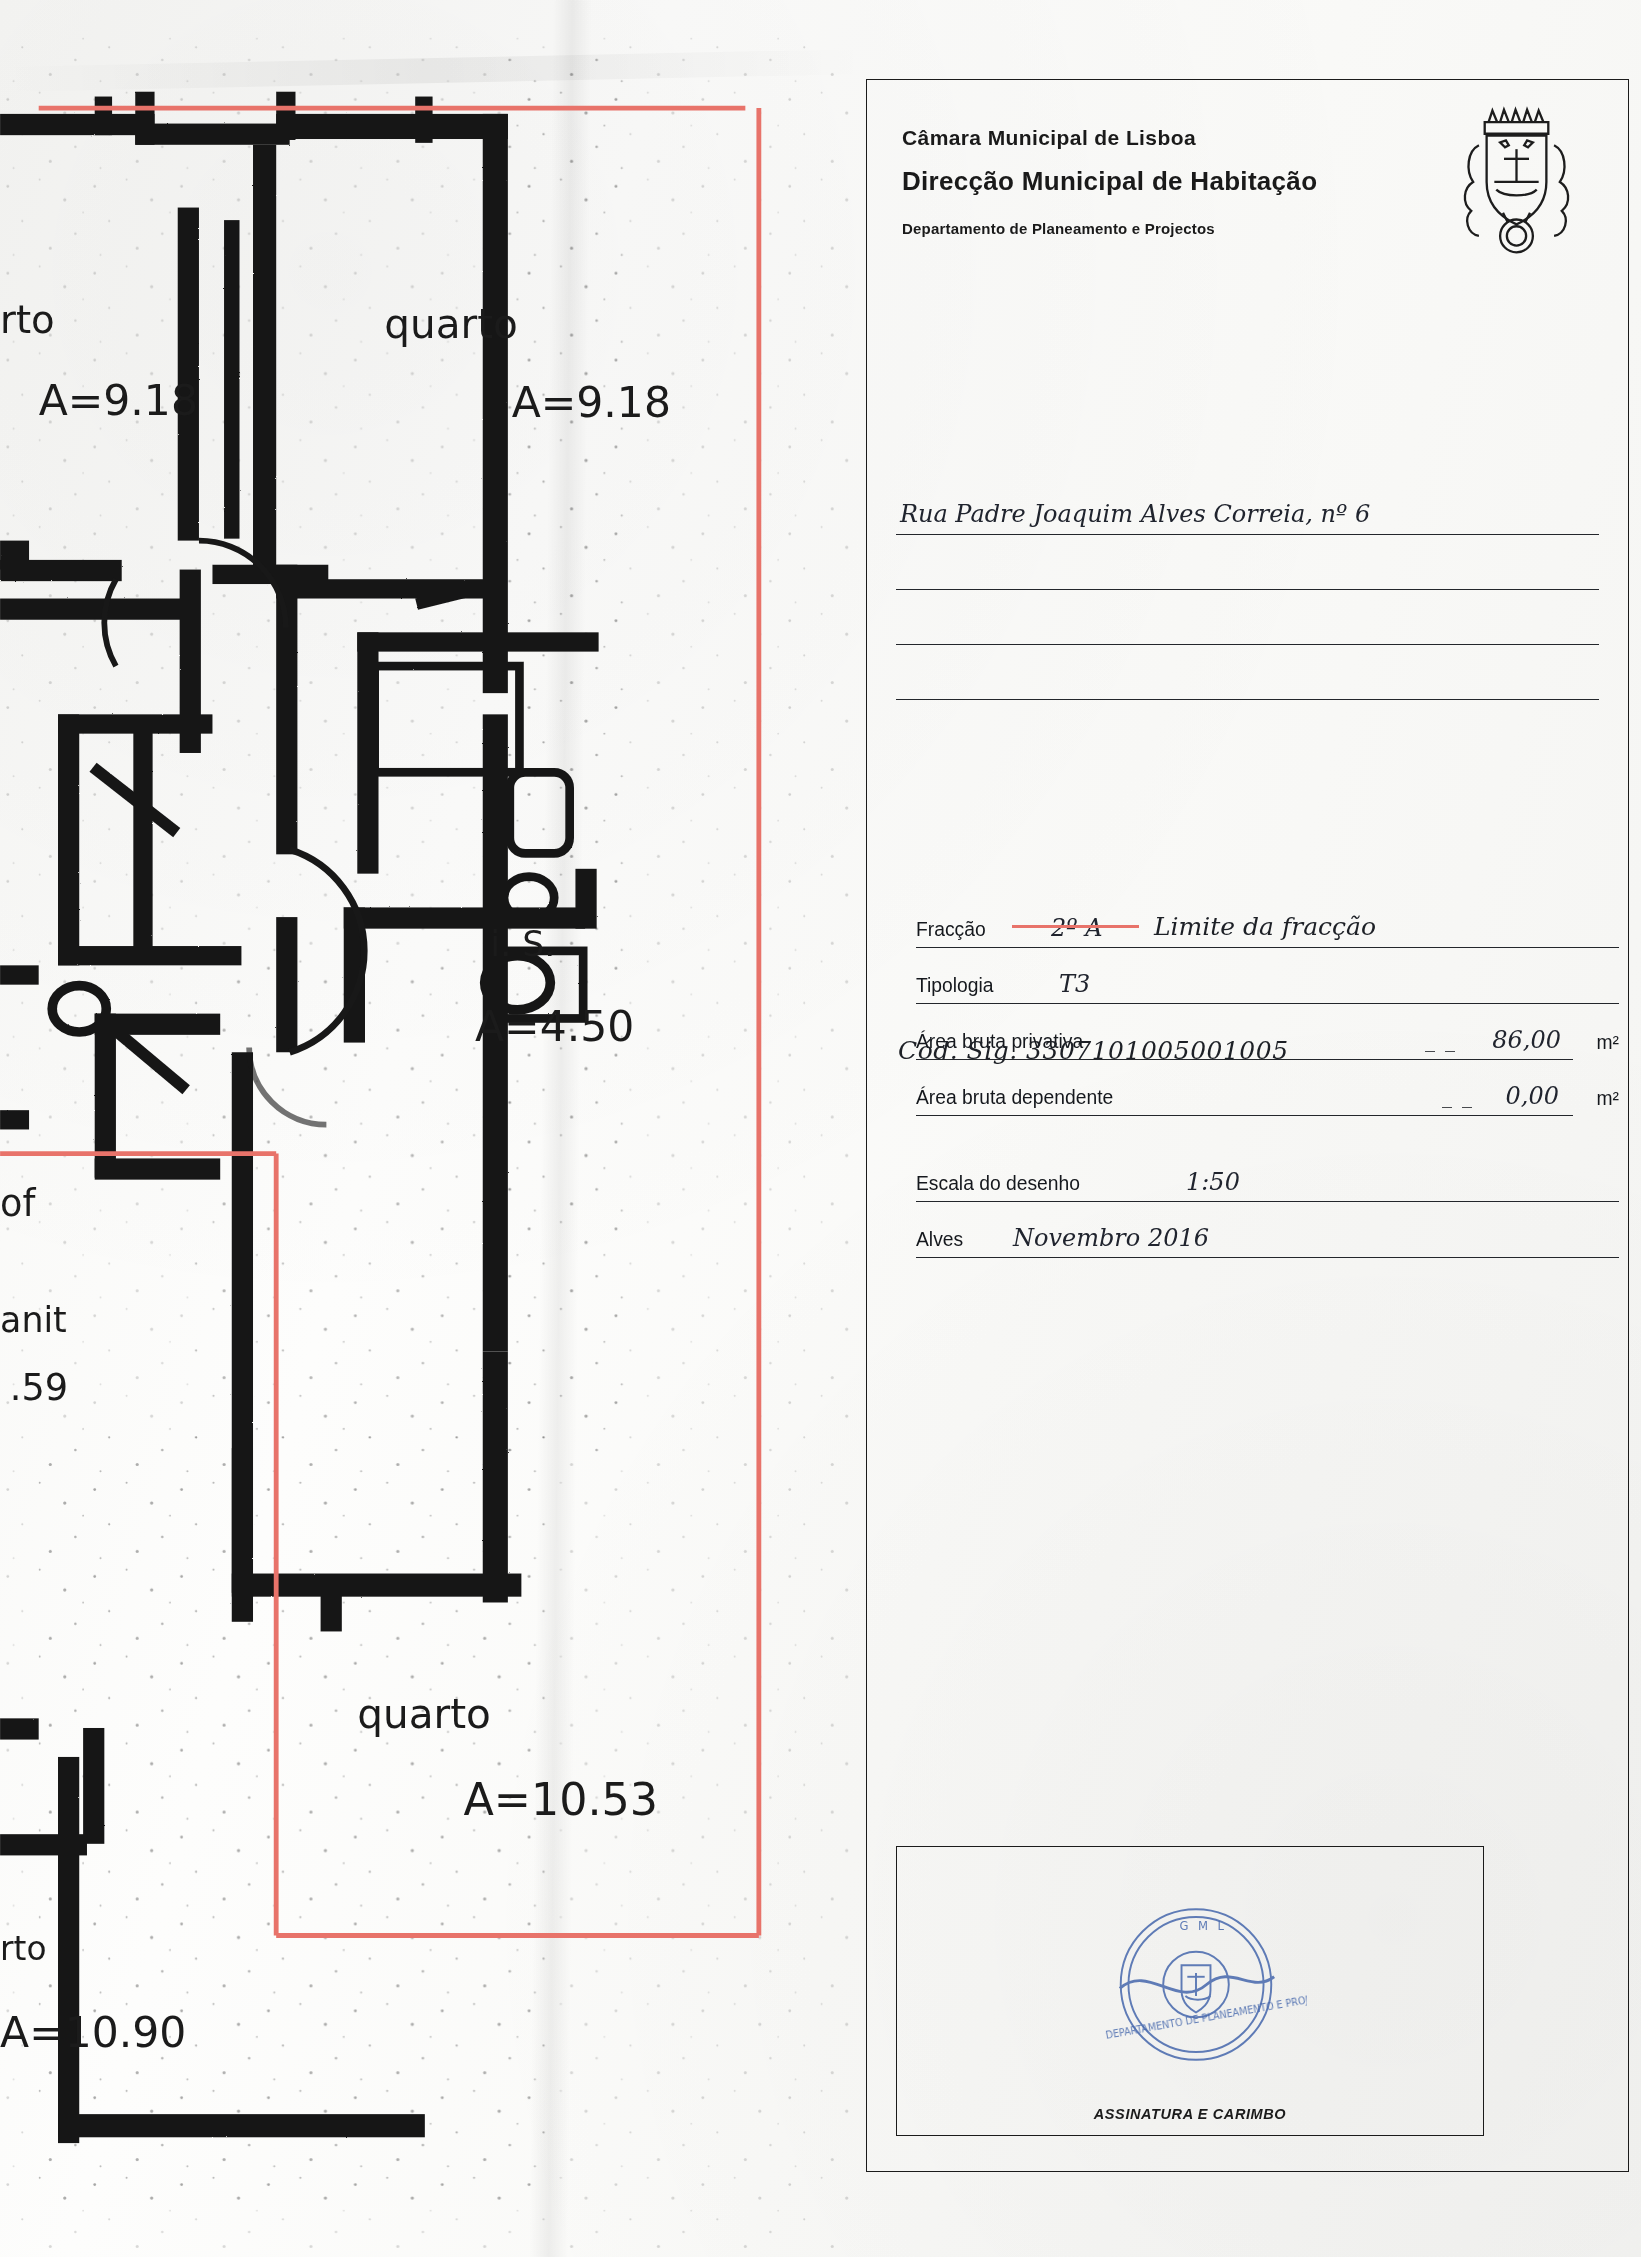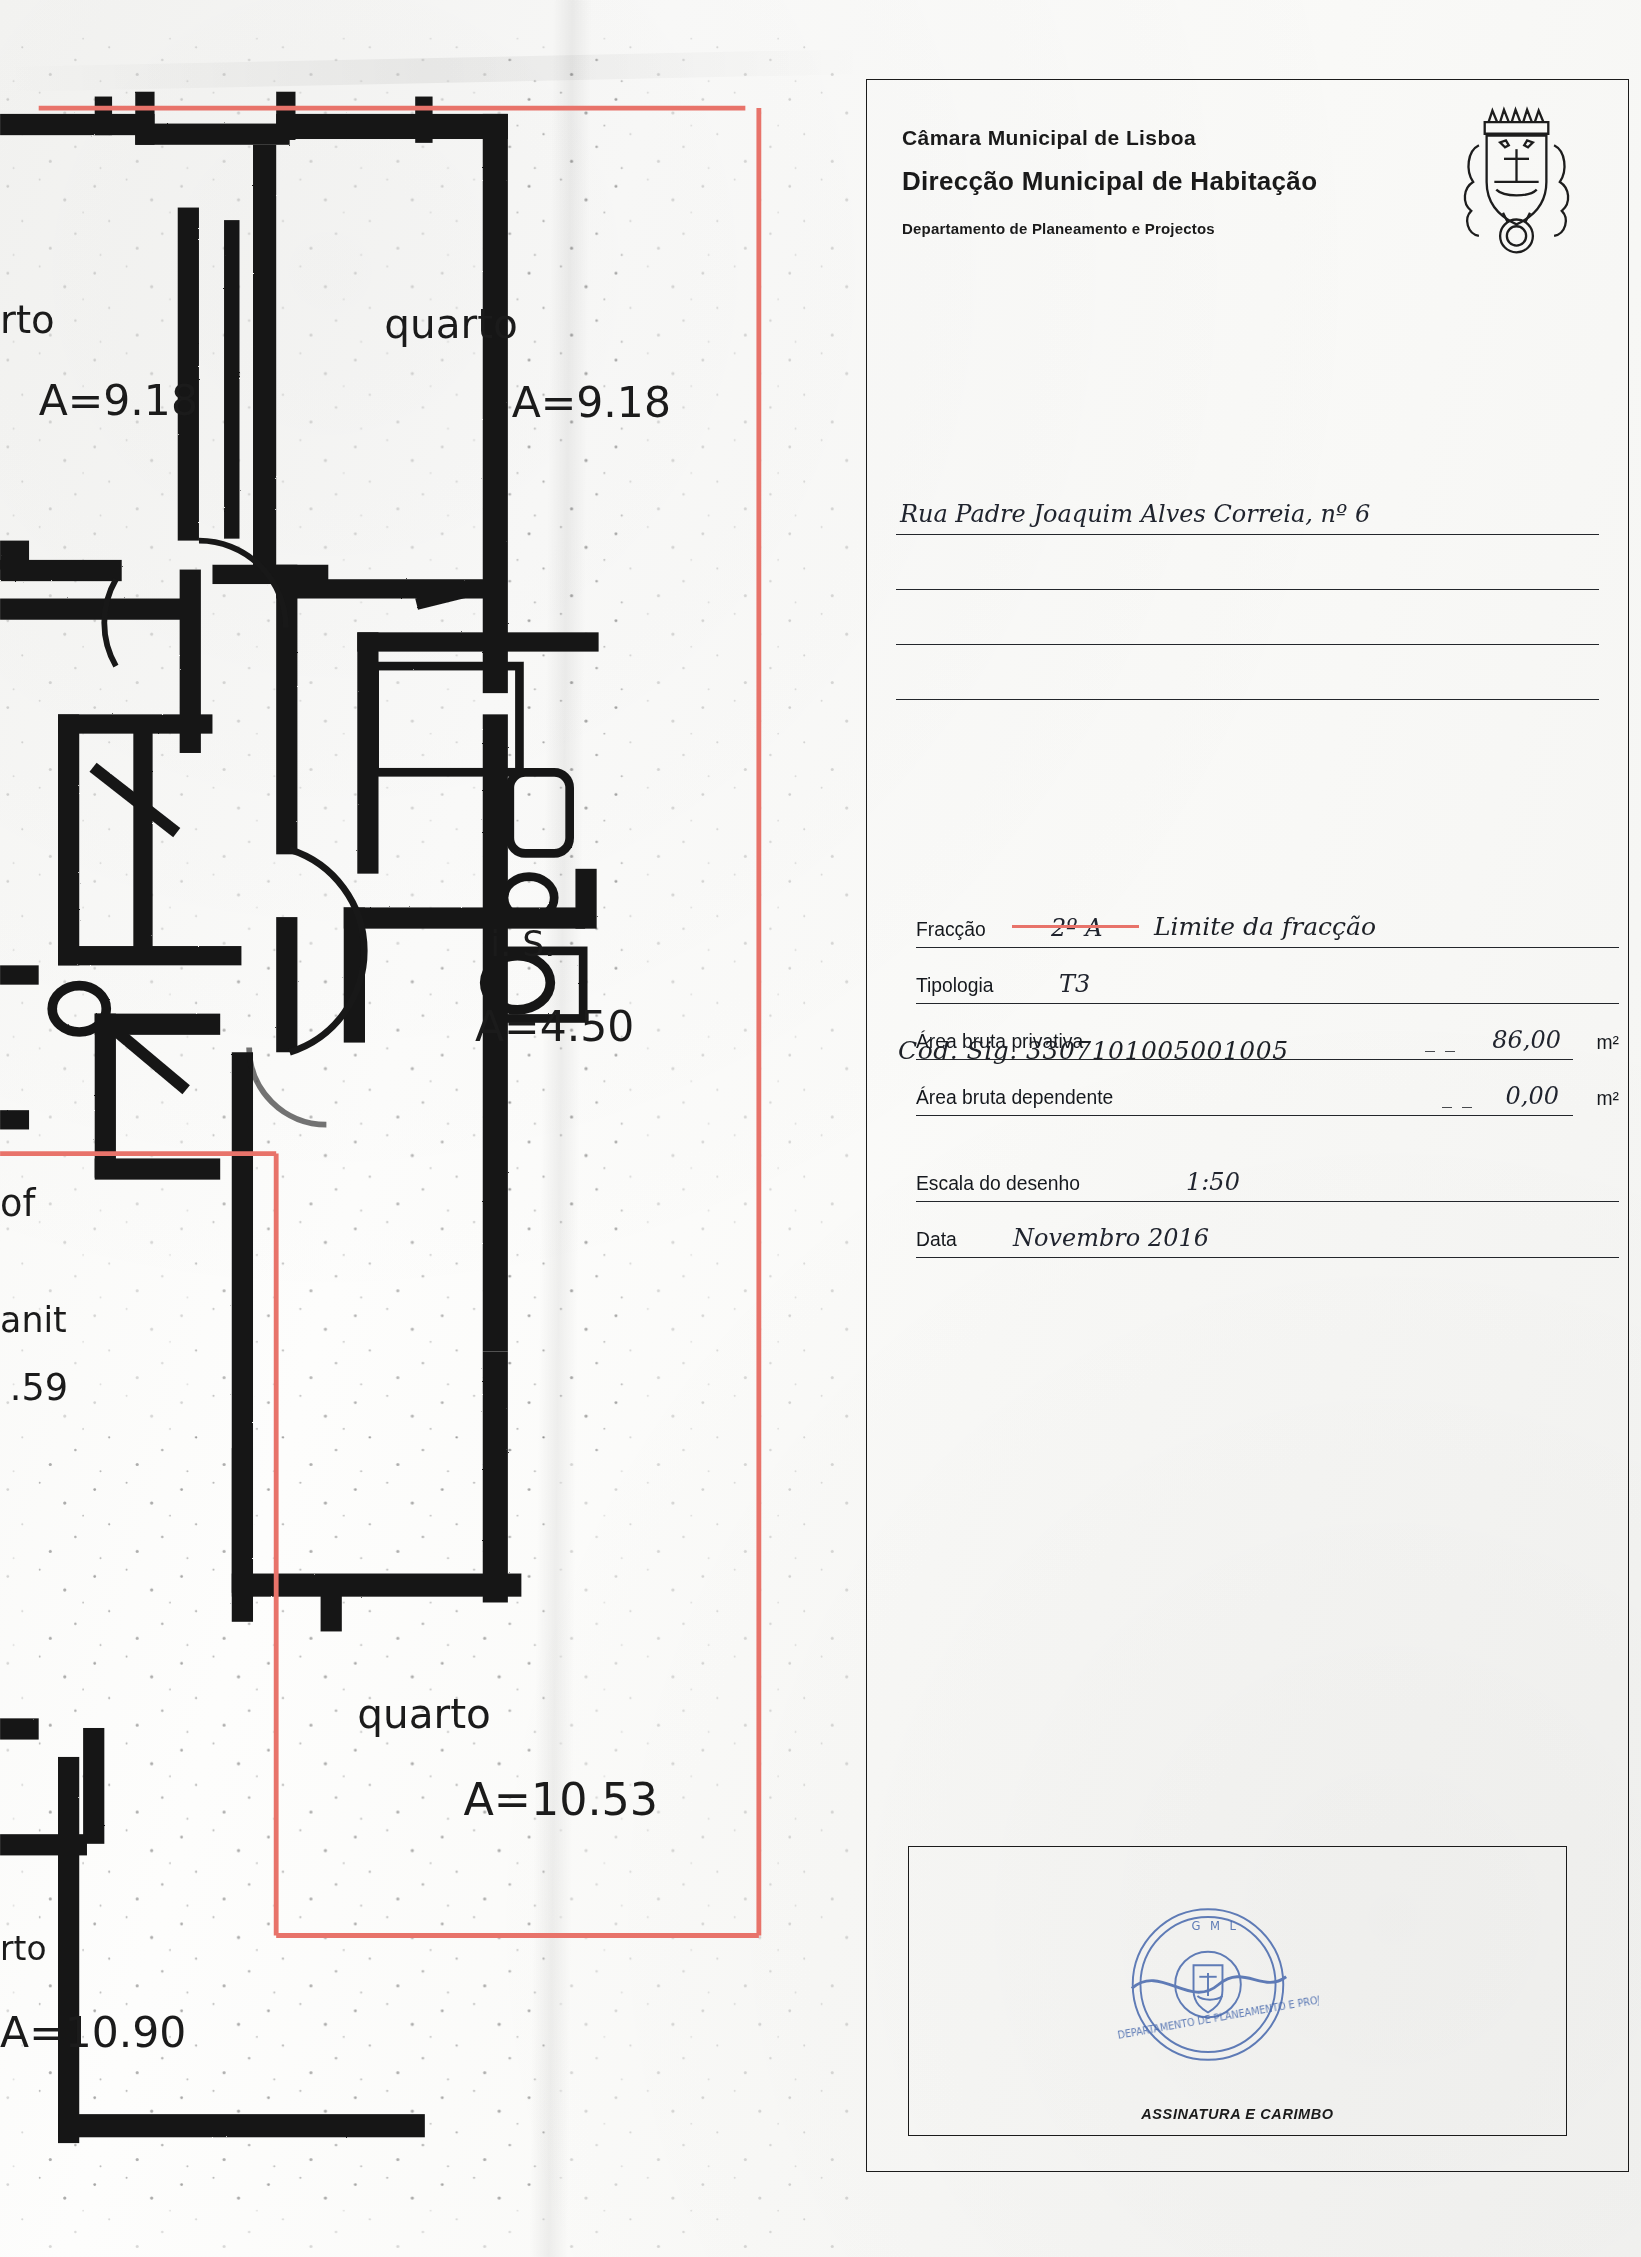--- a/index.html
+++ b/index.html
@@ -190,23 +190,23 @@
     font-family: "DejaVu Serif", serif;
     font-style: italic;
     font-size: 25px;
     color: #1d2026;
     letter-spacing: 0.5px;
   }
 
   
   #signature-box {
     position: absolute;
-    left: 41px;
+    left: 29px;
     bottom: 35px;
-    width: 659px;
+    width: 588px;
     height: 290px;
     border: 1.9px solid #1b1b1b;
     box-sizing: border-box;
   }
   #signature-caption {
     position: absolute;
     bottom: 13.5px;
     left: 0; right: 0;
     text-align: center;
     font-size: 14.5px;
@@ -450,21 +450,21 @@
         </div>
       </div>
 
       <div class="form-rows" style="top:1070px;">
         <div class="frow">
           <span class="flabel">Escala do desenho</span>
           <span class="fline"></span>
           <span class="hw fval" style="left:270px;">1:50</span>
         </div>
         <div class="frow">
-          <span class="flabel">Data</span>
+          <span class="flabel">Alves</span>
           <span class="fline"></span>
           <span class="hw fval" style="left:97px;">Novembro 2016</span>
         </div>
       </div>
 
       <div class="legend">
         <span class="legend-swatch"></span>
         <span class="legend-text">Limite da fracção</span>
       </div>
 

